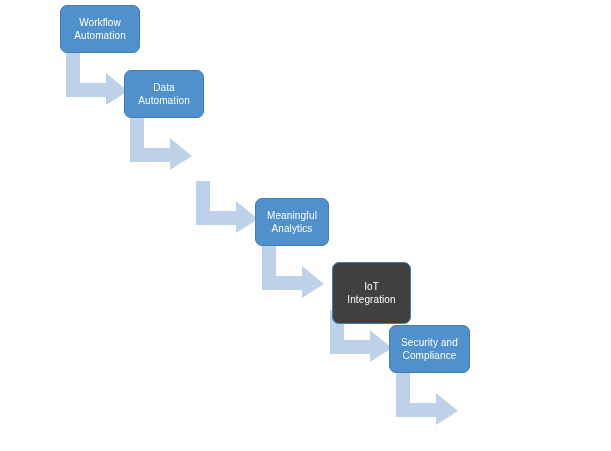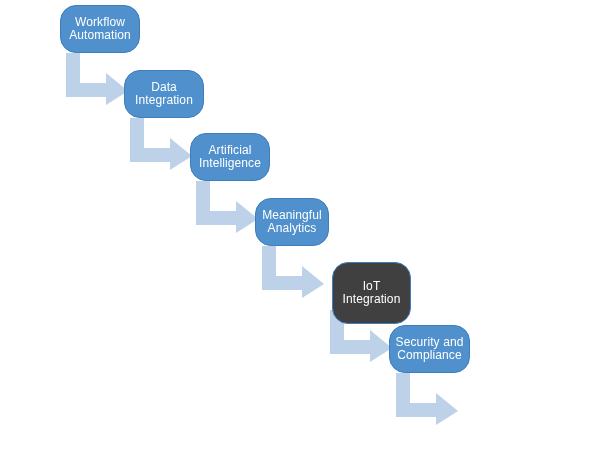--- a/index.html
+++ b/index.html
@@ -15,27 +15,27 @@
     width: 611px;
     height: 451px;
     background: #ffffff;
     overflow: hidden;
   }
   .node {
     position: absolute;
     box-sizing: border-box;
     background: #4f90cd;
     border: 1px solid #3d7ebb;
-    border-radius: 16px;
+    border-radius: 7px;
     color: #ffffff;
     display: flex;
     align-items: center;
     justify-content: center;
     text-align: center;
-    font-size: 12px;
+    font-size: 10px;
     line-height: 13px;
     font-weight: 400;
     letter-spacing: 0.1px;
     padding: 16px 4px;
     z-index: 3;
   }
   .node-label {
     display: block;
     width: 100%;
     white-space: pre-line;
@@ -84,25 +84,21 @@
       <path d="M0,0 L14,0 L14,30 L40,30 L40,20 L62,38 L40,52 L40,44 L0,44 Z" fill="#bdd1e8"></path>
     </svg>
   </div>
 
   <div class="node" id="node-0" style="left: 60px; top: 5px; width: 80px; height: 48px; background: rgb(79, 144, 205); border-color: rgb(61, 126, 187); color: rgb(255, 255, 255);">
     <span class="node-label">Workflow
 Automation</span>
   </div>
   <div class="node" id="node-1" style="left: 124px; top: 70px; width: 80px; height: 48px; background: rgb(79, 144, 205); border-color: rgb(61, 126, 187); color: rgb(255, 255, 255);">
     <span class="node-label">Data
-Integration</span>
-  </div>
-  <div class="node" id="node-2" style="left: 190px; top: 133px; width: 80px; height: 48px; background: rgb(79, 144, 205); border-color: rgb(61, 126, 187); color: rgb(255, 255, 255);">
-    <span class="node-label">Artificial
-Intelligence</span>
+Automation</span>
   </div>
   <div class="node" id="node-3" style="left: 255px; top: 198px; width: 74px; height: 48px; background: rgb(79, 144, 205); border-color: rgb(61, 126, 187); color: rgb(255, 255, 255); justify-content: flex-end;">
     <span class="node-label">Meaningful
 Analytics</span>
   </div>
   <div class="node" id="node-4" style="left: 332px; top: 262px; width: 79px; height: 62px; background: #404040; border-color: rgb(61, 126, 187); color: rgb(255, 255, 255);">
     <span class="node-label">IoT
 Integration</span>
   </div>
   <div class="node" id="node-5" style="left: 389px; top: 325px; width: 81px; height: 48px; background: rgb(79, 144, 205); border-color: rgb(61, 126, 187); color: rgb(255, 255, 255); justify-content: center;">

